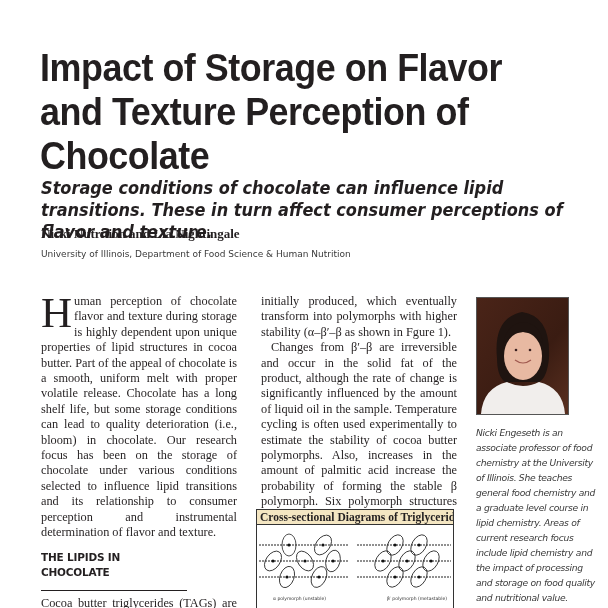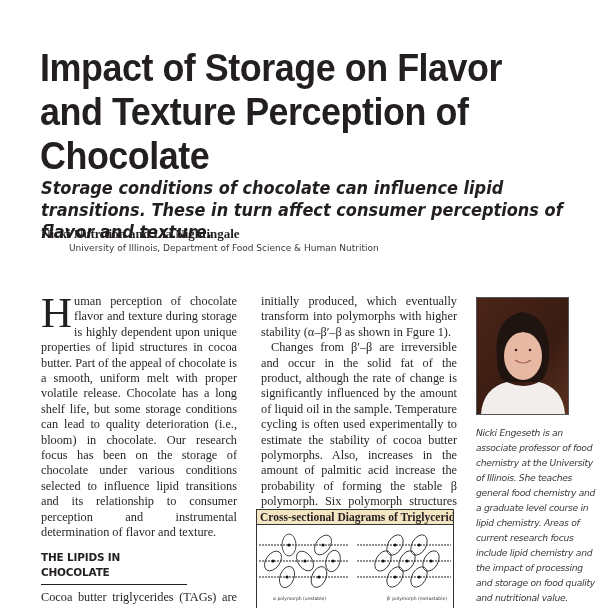--- a/index.html
+++ b/index.html
@@ -14,38 +14,38 @@
     position: absolute; left: 41px; top: 177px; width: 580px;
     font-family: "DejaVu Sans", sans-serif; font-weight: bold; font-style: italic;
     font-size: 17px; line-height: 22px; color: #231f20;
     transform: scaleX(0.95); transform-origin: left top;
   }
   .authors {
     position: absolute; left: 41px; top: 226px;
     font-family: "Liberation Serif", serif; font-weight: bold; font-size: 13px; color: #231f20;
   }
   .affiliation {
-    position: absolute; left: 41px; top: 243px;
-    font-family: "DejaVu Sans", sans-serif; font-size: 9px; color: #3a3a3a; margin-left: 28px;
+    position: absolute; left: 41px; top: 249px;
+    font-family: "DejaVu Sans", sans-serif; font-size: 9px; color: #3a3a3a;
   }
   .col {
     position: absolute; font-family: "Liberation Serif", serif; font-size: 12.3px;
     line-height: 15.4px; color: #231f20; text-align: justify;
   }
   .col1 { left: 41px; top: 294px; width: 196px; }
   .col2 { left: 261px; top: 294px; width: 196px; }
   .col p { margin: 0; }
   .dropcap {
     float: left; font-size: 43px; line-height: 32px; margin: 3px 2px 0 0;
     font-family: "Liberation Serif", serif; color: #231f20;
   }
   .indent { text-indent: 10px; }
   .section-head {
     font-family: "DejaVu Sans", sans-serif; font-weight: bold; font-size: 10.5px;
-    margin: 9px 0 5px 0; padding-bottom: 4px; border-bottom: 1.5px solid #231f20;
+    margin: 9px 0 5px 0; padding-bottom: 10px; border-bottom: 1.5px solid #231f20;
     width: 146px; text-align: left; letter-spacing: -0.2px;
   }
   .figure {
     position: absolute; left: 256px; top: 509px; width: 196px; height: 110px;
     border: 1px solid #333; background: #fff; overflow: hidden;
   }
   .figure-title {
     background: #f4e6c2; border-bottom: 1px solid #333;
     font-family: "Liberation Serif", serif; font-weight: bold; font-size: 11.5px;
     padding: 1px 3px; white-space: nowrap; color: #231f20;

